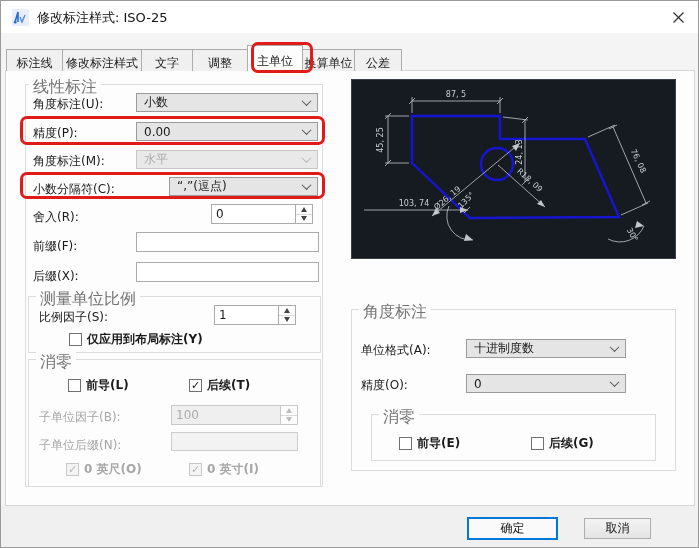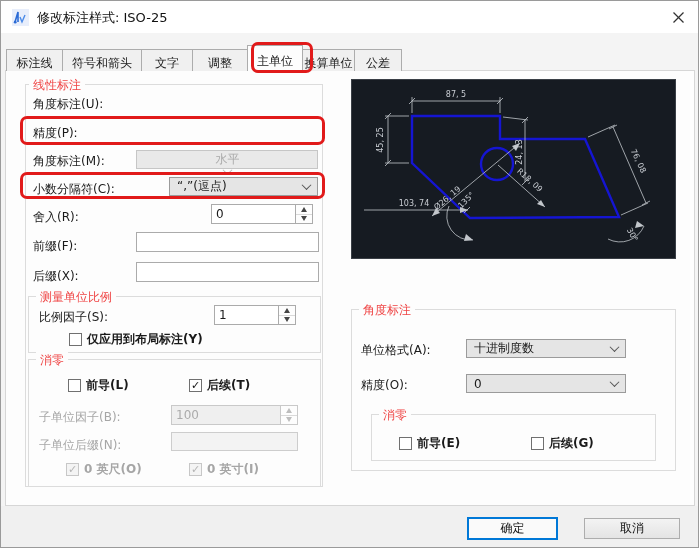--- a/index.html
+++ b/index.html
@@ -15,29 +15,29 @@
   .close-btn { left:662px; top:4px; width:30px; height:24px; display:flex; align-items:center; justify-content:center; cursor:default; }
   .tabs { left:5px; top:46px; height:24px; display:flex; align-items:flex-end; }
   .tab {
     height:22px; border:1px solid #ACACAC; border-bottom:none; background:#F0F0F0;
     font-size:12px; color:#1a1a1a; display:flex; align-items:center; justify-content:center;
     margin-right:-1px; padding-top:6px;
   }
   .tab.active { height:26px; background:#FDFDFD; z-index:3; position:relative; }
   .page { left:4px; top:69px; width:690px; height:436px; background:#FDFDFD; border:1px solid #D6D6D6; }
   .group { border:1px solid #DCDCDC; background:transparent; }
-  .group-label { font-size:12px; color:#ef4444; background:#FDFDFD; padding:0 4px; z-index:2; }
+  .group-label { font-size:16px; color:#737373; background:#FDFDFD; padding:0 4px; z-index:2; }
   .lbl { font-size:12px; color:#1a1a1a; white-space:nowrap; }
   .lbl.dis { color:#A6A6A6; }
   .combo {
     height:19px; background:#E5E5E5; border:1px solid #9B9B9B;
     display:flex; align-items:center; justify-content:space-between;
     font-size:12px; color:#1a1a1a; padding:0 6px 0 7px;
   }
-  .combo.dis { background:#E9E9E9; border-color:#C6C6C6; color:#A9A9A9;flex-direction:column; }
+  .combo.dis { background:#E9E9E9; border-color:#C6C6C6; color:#A9A9A9; }
   .chev { width:8px; height:8px; position:relative; flex:0 0 auto; }
   .chev::before {
     content:""; position:absolute; left:0; top:0; width:6px; height:6px;
     border-right:1.4px solid #555; border-bottom:1.4px solid #555;
     transform:rotate(45deg) translate(-1px,-1px);
   }
   .combo.dis .chev::before { border-color:#B9B9B9; }
   .tbox { background:#fff; border:1px solid #ABABAB; height:20px; font-size:12px; color:#1a1a1a; padding:1px 4px; }
   input.tbox { width:100%; height:100%; outline:none; }
   .spin { display:flex; }
@@ -84,34 +84,42 @@
         <line x1="0.5" y1="0.5" x2="10.5" y2="10.5" stroke="#333" stroke-width="1.3"></line>
         <line x1="10.5" y1="0.5" x2="0.5" y2="10.5" stroke="#333" stroke-width="1.3"></line>
       </svg>
     </div>
   </div>
 
   <div class="abs page"></div>
 
   <div class="abs tabs">
     <div class="tab" style="width:57px">标注线</div>
-    <div class="tab" style="width:80px">符号和箭头</div>
+    <div class="tab" style="width:80px">修改标注样式</div>
     <div class="tab" style="width:52px">文字</div>
     <div class="tab" style="width:56px">调整</div>
     <div class="tab active" style="width:56px">主单位</div>
     <div class="tab" style="width:53px">换算单位</div>
     <div class="tab" style="width:48px">公差</div>
   </div>
 
   <div class="abs group" style="left:24px;top:83px;width:298px;height:403px"></div>
   <div class="abs group-label" style="left:28px;top:76px">线性标注</div>
 
   <div class="abs lbl" style="left:32px;top:95px">角度标注(U):</div>
+  <div class="abs combo" style="left:135px;top:92px;width:182px">
+    <span>小数</span>
+    <span class="chev"></span>
+  </div>
 
   <div class="abs lbl" style="left:32px;top:124px">精度(P):</div>
+  <div class="abs combo" style="left:135px;top:121px;width:182px">
+    <span>0.00</span>
+    <span class="chev"></span>
+  </div>
 
   <div class="abs lbl" style="left:32px;top:152px">角度标注(M):</div>
   <div class="abs combo dis" style="left:135px;top:149px;width:182px">
     <span>水平</span>
     <span class="chev"></span>
   </div>
 
   <div class="abs lbl" style="left:32px;top:180px">小数分隔符(C):</div>
   <div class="abs combo" style="left:168px;top:176px;width:149px">
     <span>“,”(逗点)</span>
@@ -275,19 +283,19 @@
     <span class="cb"></span>
     <span class="lbl">前导(E)</span>
   </div>
   <div class="abs cbrow" style="left:530px;top:434px">
     <span class="cb"></span>
     <span class="lbl">后续(G)</span>
   </div>
 
   <div class="abs btn-strip"></div>
   <div class="abs btn primary" style="left:466px;top:516px;width:91px;height:23px">确定</div>
-  <div class="abs btn normal" style="left:583px;top:517px;width:96px;height:21px">取消</div>
+  <div class="abs btn normal" style="left:583px;top:517px;width:67px;height:21px">取消</div>
 
   <div class="abs anno" style="left:250px;top:41px;width:62px;height:31px"></div>
   <div class="abs anno" style="left:19px;top:115px;width:305px;height:29px"></div>
   <div class="abs anno" style="left:19px;top:171px;width:305px;height:27px"></div>
 
 </div>
 
 </body></html>

